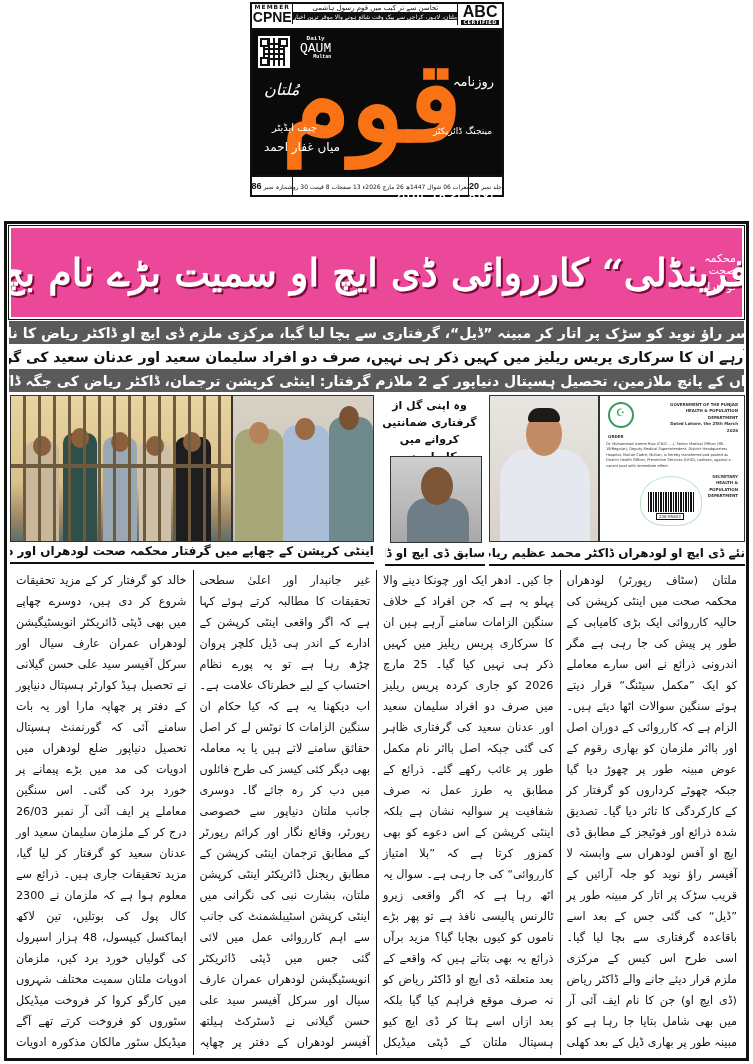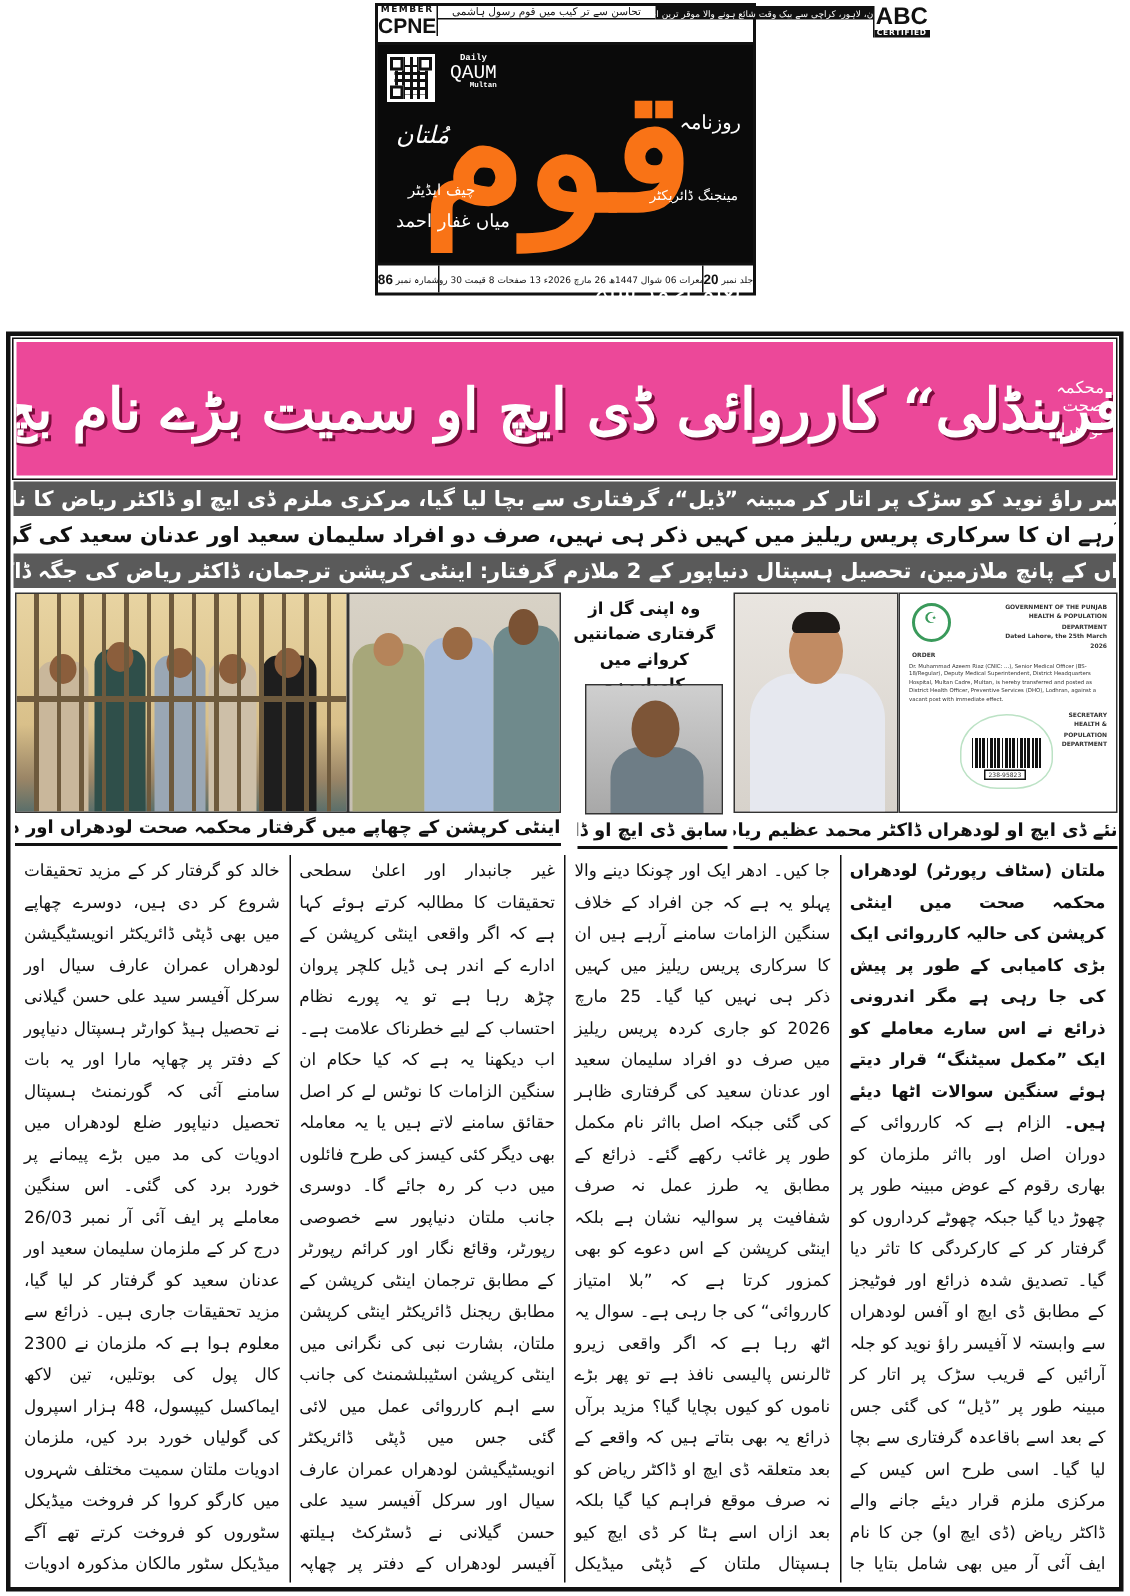--- a/index.html
+++ b/index.html
@@ -5,21 +5,21 @@
   * { box-sizing: border-box; margin: 0; padding: 0; }
   html, body { width: 753px; height: 1064px; background: #ffffff; overflow: hidden; }
   body { font-family: "DejaVu Sans", sans-serif; color: #111; position: relative; }
 
   
   .masthead { position: absolute; left: 250px; top: 2px; width: 254px; height: 195px; border: 2px solid #111; background: #fff; }
   .mast-top { position: absolute; left: 0; top: 0; right: 0; height: 26px; display: flex; align-items: flex-start; border-bottom: 2px solid #111; }
   .member-box { width: 50px; display: flex; flex-direction: column; align-items: center; justify-content: center; border-right: 1px solid #111; line-height: 1; }
   .member-box .m1 { font-size: 6px; font-weight: bold; letter-spacing: 1px; }
   .member-box .m2 { font-size: 14px; font-weight: bold; font-family: "Liberation Sans", sans-serif; }
-  .slogans { flex: 1; display: flex; }
+  .slogans { flex: 1; display: flex; flex-direction: column; }
   .slogan { flex: 1; font-size: 7px; display: flex; align-items: center; justify-content: center; direction: rtl; white-space: nowrap; overflow: hidden; }
   .slogan.s1 { border-bottom: 1px solid #111; }
   .slogan.s2 { background: #111; color: #fff; font-size: 6px; }
   .abc-box { width: 54px; display: flex; flex-direction: column; align-items: center; justify-content: center; border-left: 1px solid #111; line-height: 1; }
   .abc-box .a1 { font-size: 16px; font-weight: bold; font-family: "Liberation Sans", sans-serif; }
   .abc-box .a2 { font-size: 5px; background: #111; color: #fff; padding: 0 2px; font-weight: bold; letter-spacing: 0.5px; }
 
   .mast-body { position: absolute; left: 0; top: 26px; right: 0; height: 146px; background: #0a0a0a; color: #fff; }
   .qr { position: absolute; left: 6px; top: 6px; width: 32px; height: 32px; background:
       repeating-linear-gradient(90deg, #fff 0 3px, #111 3px 5px),
@@ -88,21 +88,21 @@
   .doc .barcode { position: absolute; left: 48px; top: 96px; width: 46px; height: 20px; background: repeating-linear-gradient(90deg, #111 0 1px, #fff 1px 2px, #111 2px 4px, #fff 4px 5px); }
   .doc .code { position: absolute; left: 56px; top: 117px; font-size: 4px; border: 1px solid #111; padding: 0 2px; }
   .doc .wm { position: absolute; left: 40px; top: 80px; width: 62px; height: 50px; border: 1px solid #8fcf9f; border-radius: 50% 50% 40% 40%; opacity: 0.6; }
   .cap-new { left: 482px; top: 322px; width: 256px; height: 20px; border-bottom: 2px solid #111; }
 
   
   .columns { position: absolute; left: 3px; top: 346px; right: 3px; bottom: 3px; display: flex; flex-direction: row-reverse; }
   .col { flex: 1; direction: rtl; text-align: justify; font-size: 11.2px; line-height: 21px; padding: 0 6px; overflow: hidden; border-left: 1px solid #111; }
   .col:last-child { border-left: none; }
   .col p { margin: 0; }
-  .col .lead { font-weight: bold; }
+  .col .lead { font-weight: normal; }
 </style>
 </head>
 <body>
 
 <div class="masthead">
   <div class="mast-top">
     <div class="member-box">
       <span class="m1">MEMBER</span>
       <span class="m2">CPNE</span>
     </div>

